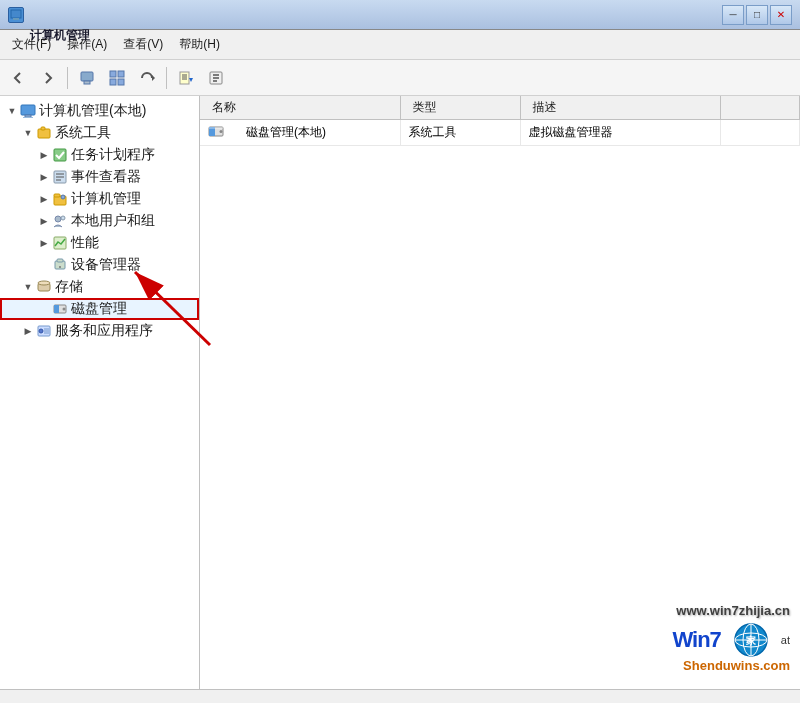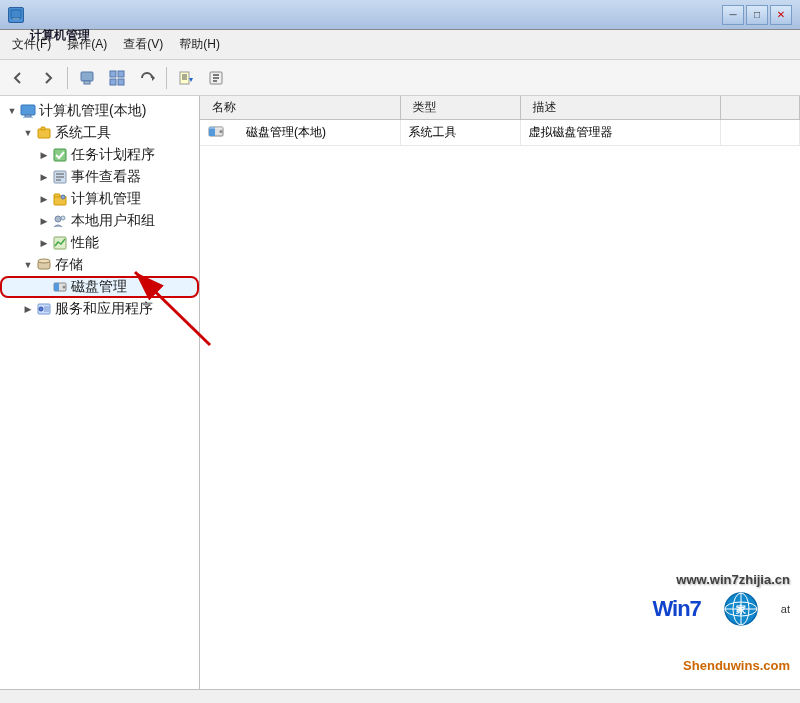--- a/index.html
+++ b/index.html
@@ -216,32 +216,31 @@
     .watermark-text1 {
       font-size: 13px;
       font-weight: bold;
       color: #404040;
       text-shadow: 1px 1px 2px rgba(0,0,0,0.3);
     }
     .watermark-logo {
       display: flex;
       align-items: center;
       justify-content: flex-end;
-      gap: 22px;
+      gap: 12px;
       margin-top: 4px;
     }
     .watermark-globe {
       width: 36px;
       height: 36px;
     }
     .watermark-shenduwins {
       font-size: 13px;
       color: #cc6600;
       font-weight: bold;
-      margin-top: 31px;
     }
 
     
     svg.arrow-svg {
       position: absolute;
       top: 0; left: 0;
       width: 800px;
       height: 703px;
       pointer-events: none;
     }
@@ -403,33 +402,44 @@
         <div class="expand-btn">▶</div>
         <div class="node-icon">
           <svg width="14" height="14" viewBox="0 0 14 14">
             <rect x="1" y="1" width="12" height="12" rx="1" fill="#ddeecc" stroke="#88aa66" stroke-width="1"></rect>
             <polyline points="2,10 5,6 8,8 12,3" stroke="#44aa44" stroke-width="1.5" fill="none"></polyline>
           </svg>
         </div>
         <span class="node-label">性能</span>
       </div>
 
+      <div class="tree-item indent-2">
+        <div class="expand-btn" style="visibility:hidden;"></div>
+        <div class="node-icon">
+          <svg width="14" height="14" viewBox="0 0 14 14">
+            <rect x="2" y="3" width="10" height="8" rx="1" fill="#ccddcc" stroke="#7799aa" stroke-width="1"></rect>
+            <rect x="4" y="1" width="6" height="3" rx="1" fill="#ccddcc" stroke="#7799aa" stroke-width="1"></rect>
+            <circle cx="7" cy="9" r="1" fill="#777"></circle>
+          </svg>
+        </div>
+        <span class="node-label">设备管理器</span>
+      </div>
 
       <div class="tree-item indent-1">
         <div class="expand-btn">▼</div>
         <div class="node-icon">
           <svg width="14" height="14" viewBox="0 0 14 14">
             <rect x="1" y="3" width="12" height="8" rx="2" fill="#ddccaa" stroke="#998855" stroke-width="1"></rect>
             <ellipse cx="7" cy="3" rx="6" ry="2" fill="#eeddbb" stroke="#998855" stroke-width="1"></ellipse>
           </svg>
         </div>
         <span class="node-label">存储</span>
       </div>
 
-      <div class="tree-item indent-2" style="background:#e8f4ff; outline: 2px solid #cc0000; outline-offset: -2px; border-radius: 8px;">
+      <div class="tree-item indent-2" style="background:#e8f4ff; outline: 2px solid #cc0000; outline-offset: -2px;">
         <div class="expand-btn" style="visibility:hidden;"></div>
         <div class="node-icon">
           <svg width="14" height="12" viewBox="0 0 14 12">
             <rect x="1" y="2" width="12" height="8" rx="1" fill="#e0e0e0" stroke="#888" stroke-width="1"></rect>
             <rect x="1" y="2" width="5" height="8" fill="#5599dd" stroke="#3377aa" stroke-width="0"></rect>
             <circle cx="11" cy="6" r="1.5" fill="#888"></circle>
           </svg>
         </div>
         <span class="node-label">磁盘管理</span>
       </div>

